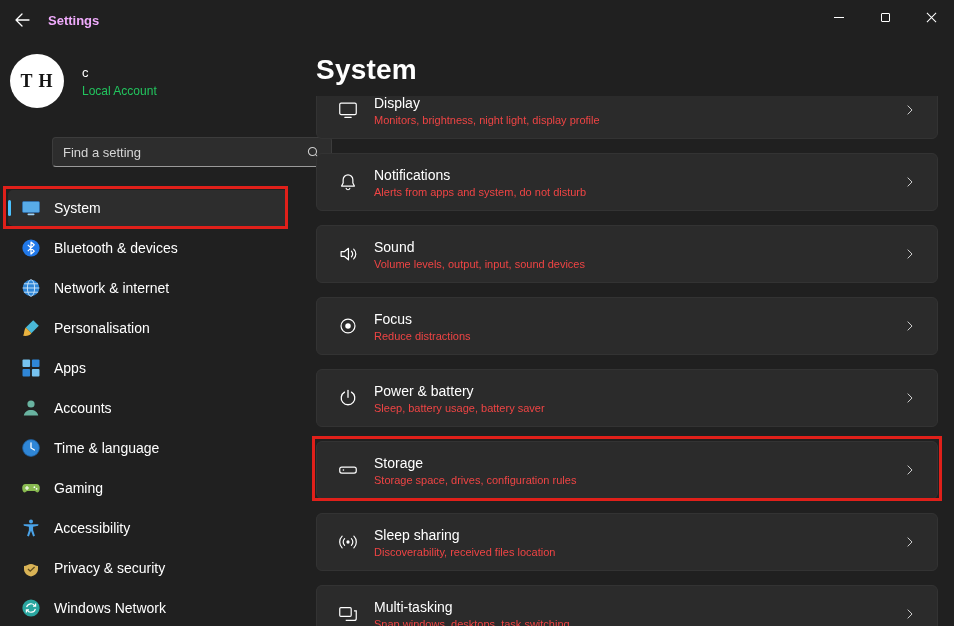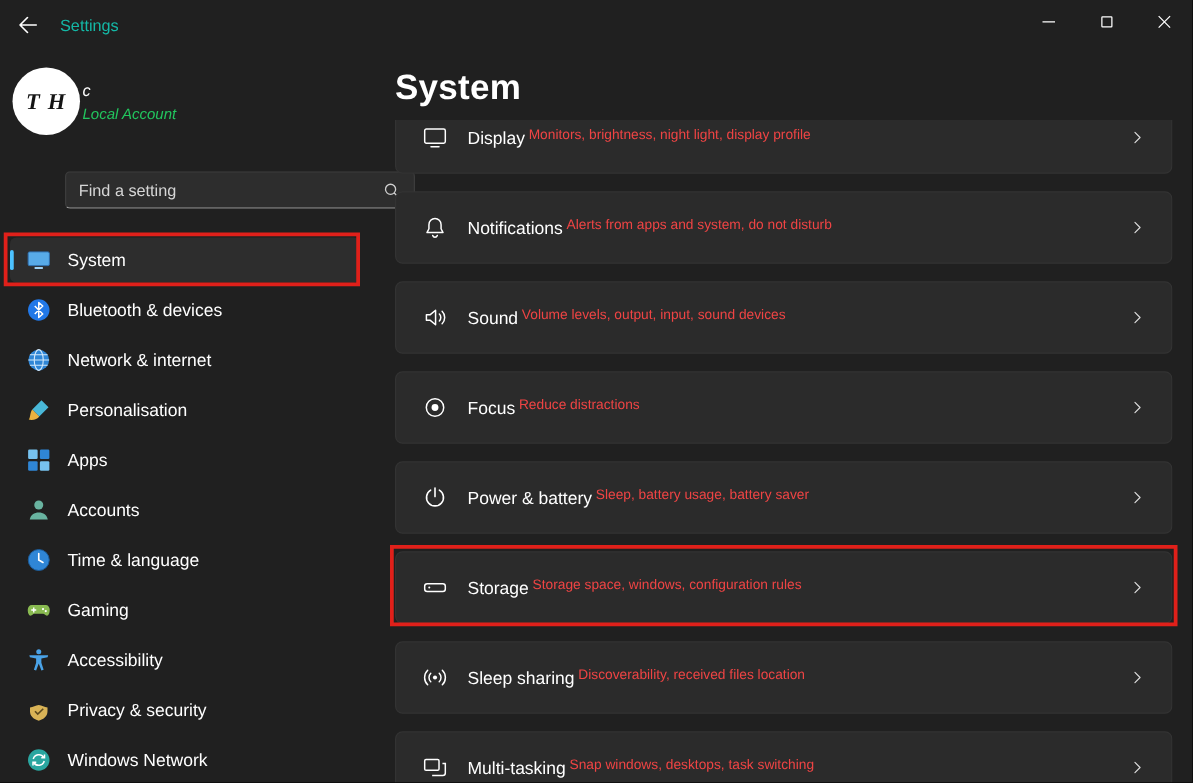--- a/index.html
+++ b/index.html
@@ -7,29 +7,29 @@
   .screen {
     position:relative; width:954px; height:626px; overflow:hidden;
     background:#202020; color:#fff;
     font-family:"Liberation Sans", sans-serif;
     --accent:#4cc2ff;
   }
 
   
   .titlebar { position:absolute; top:0; left:0; width:100%; height:40px; display:flex; align-items:center; }
   .back-btn { width:36px; height:28px; margin-left:4px; display:flex; align-items:center; justify-content:center; border-radius:4px; background:transparent; border:none; cursor:pointer; }
-  .titlebar-title { font-size:13px; margin-left:8px; color:#14b8a6; }
+  .titlebar-title { font-size:13px; margin-left:8px; color:#f0abfc;font-weight:bold; }
   .win-controls { position:absolute; top:0; right:0; display:flex; }
   .win-btn { width:46px; height:34px; display:flex; align-items:center; justify-content:center; background:transparent; border:none; cursor:pointer; }
   .min-glyph { width:10px; height:1px; background:#fff; display:block; }
   .max-glyph { width:9px; height:9px; border:1px solid #fff; border-radius:1px; display:block; }
 
   
   .sidebar { position:absolute; top:40px; left:0; width:300px; bottom:0; }
-  .profile { position:absolute; top:14px; left:10px; display:flex; align-items:center; gap:2px; cursor:pointer;font-style:italic; }
+  .profile { position:absolute; top:14px; left:10px; display:flex; align-items:center; gap:18px; cursor:pointer; }
   .avatar { width:54px; height:54px; border-radius:50%; background:#fff; color:#141414; display:flex; align-items:center; justify-content:center; font-family:"Liberation Serif", serif; font-weight:bold; font-size:18px; letter-spacing:1px; }
   .profile-name { font-size:13px; color:#fff; }
   .profile-type { font-size:12px; color:#22c55e; margin-top:4px; }
 
   .search-box { position:absolute; top:97px; left:8px; width:280px; height:30px; background:#2d2d2d; border:1px solid #3c3c3c; border-bottom:1px solid #9a9a9a; border-radius:4px; display:flex; align-items:center;margin-left:44px; }
   .search-input { flex:1; min-width:0; background:transparent; border:none; outline:none; color:#e8e8e8; font-size:13px; padding:0 10px; font-family:inherit; }
   .search-input::placeholder { color:#d6d6d6; }
   .search-icon { margin-right:10px; display:flex; flex:0 0 auto; }
 
   .nav { position:absolute; top:150px; left:8px; width:280px; display:flex; flex-direction:column; }
@@ -41,21 +41,21 @@
   .nav-label { font-size:14px; color:#fff; white-space:nowrap; }
 
   
   .main { position:absolute; left:316px; top:40px; right:16px; bottom:0; }
   .page-title { position:absolute; top:14px; left:0; font-size:28px; font-weight:600; letter-spacing:0.2px; }
   .cards { position:absolute; top:56px; left:0; right:0; bottom:0; overflow:hidden; }
   .card { height:58px; margin-bottom:14px; background:#2b2b2b; border:1px solid #333333; border-radius:6px; display:flex; align-items:center; padding:0 20px; cursor:pointer; }
   .card:first-child { margin-top:-15px; }
   .card-icon { width:22px; height:22px; margin-right:15px; flex:0 0 auto; }
   .card-icon svg { width:100%; height:100%; display:block; }
-  .card-text { display:flex; flex-direction:row; gap:3px; }
+  .card-text { display:flex; flex-direction:column; gap:3px; }
   .card-title { font-size:14px; color:#fff; }
   .card-sub { font-size:11px; color:#ef4444; }
   .card-chevron { margin-left:auto; display:flex; flex:0 0 auto; }
 
   
   .annotation-box { position:absolute; border:3px solid #e0201a; pointer-events:none; z-index:10; background:transparent; }
   #ann-system  { left:3px;   top:186px; width:285px; height:43px; }
   #ann-storage { left:312px; top:436px; width:630px; height:65px; }
 </style>
 </head>
@@ -324,21 +324,21 @@
 
   <div class="card">
     <span class="card-icon">
             <svg viewBox="0 0 24 24">
               <rect x="3" y="8.8" width="18" height="6.6" rx="2.2" fill="none" stroke="#fff" stroke-width="1.3"></rect>
               <circle cx="7" cy="12" r="0.9" fill="#fff"></circle>
             </svg>
           </span>
     <span class="card-text">
       <span class="card-title">Storage</span>
-      <span class="card-sub">Storage space, windows, configuration rules</span>
+      <span class="card-sub">Storage space, drives, configuration rules</span>
     </span>
     <span class="card-chevron">
             <svg viewBox="0 0 24 24" width="14" height="14">
               <path d="M8.5 5l7 7-7 7" fill="none" stroke="#dcdcdc" stroke-width="1.6" stroke-linecap="round" stroke-linejoin="round"></path>
             </svg>
           </span>
   </div>
 
   <div class="card">
     <span class="card-icon">

